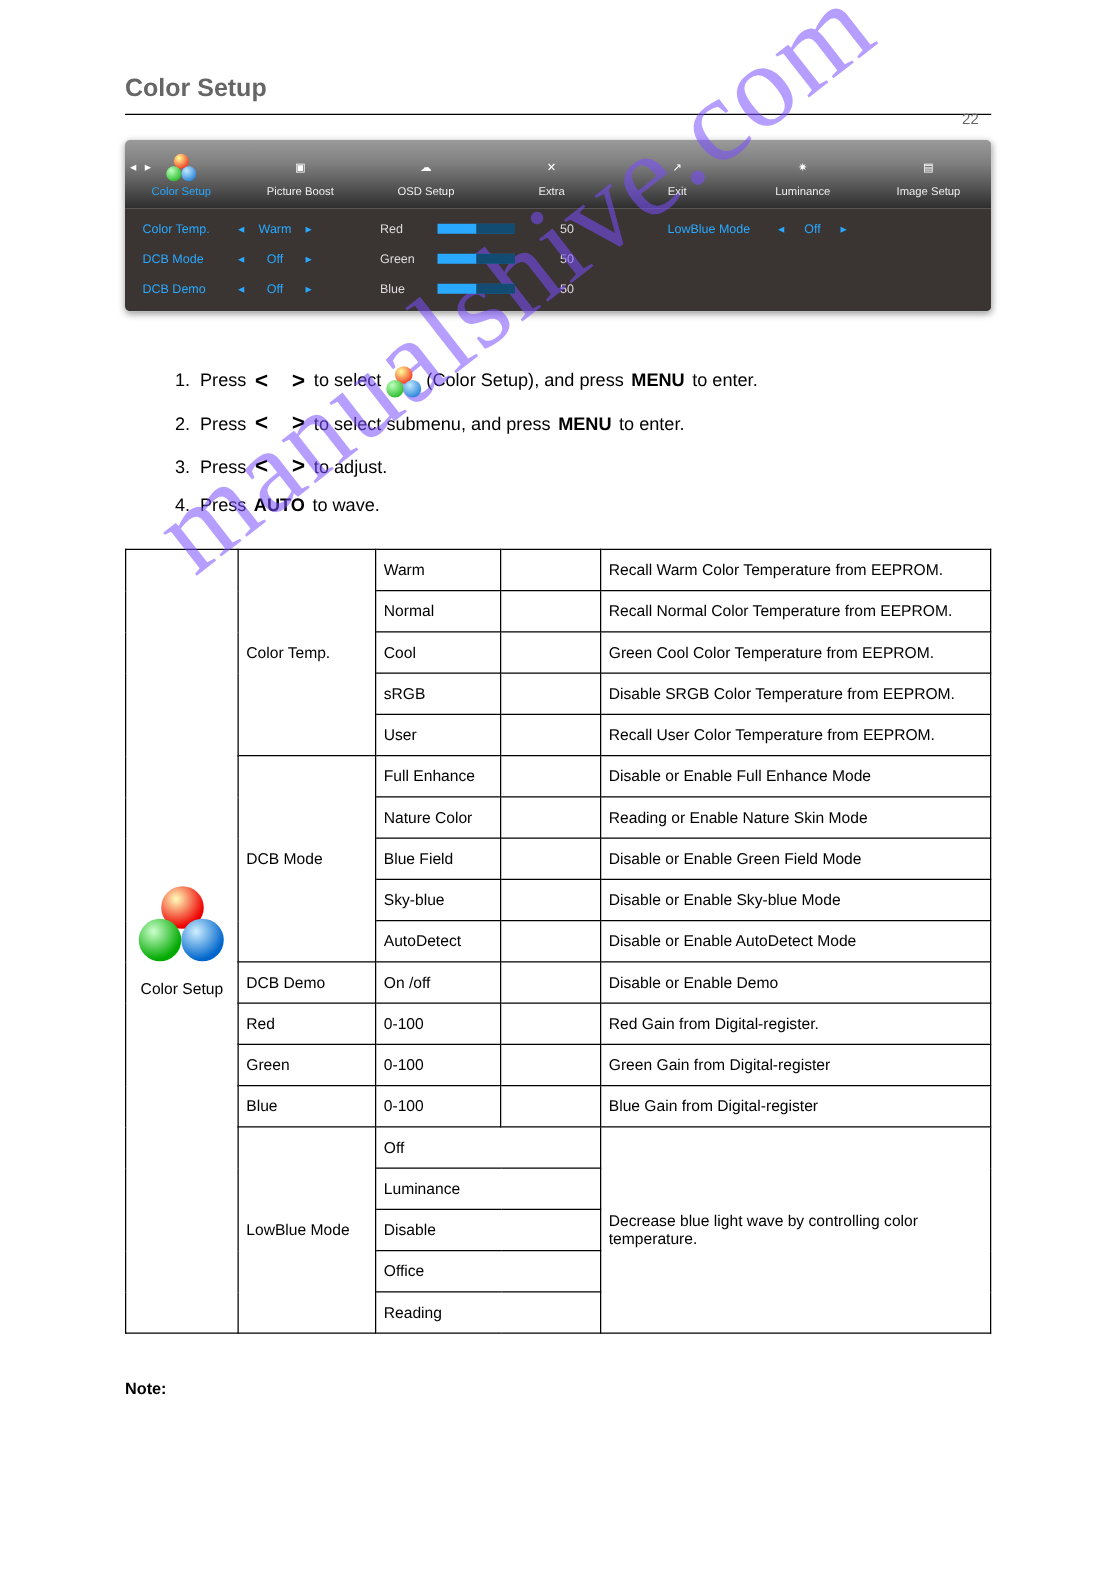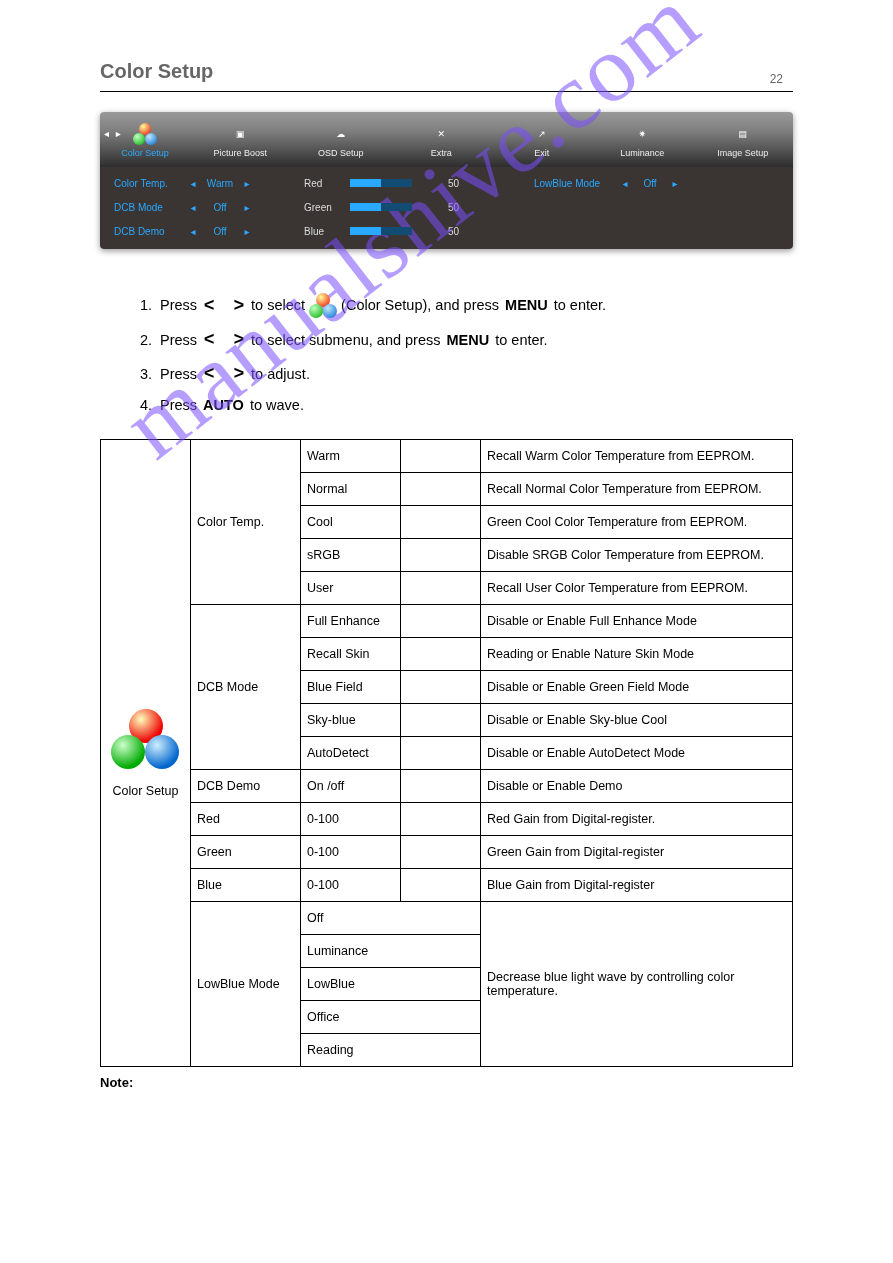--- a/index.html
+++ b/index.html
@@ -19,21 +19,21 @@
   .header {
     border-bottom: 1px solid #000;
     padding-bottom: 8px;
     margin-bottom: 12px;
     font-size: 20px;
     color: #666;
   }
   .page-num {
     position: absolute;
     right: 110px;
-    top: 72px;
+    top: 88px;
     font-size: 12px;
     color: #666;
   }
   .osd-panel {
     margin-top: 20px;
     width: 100%;
     border-radius: 4px;
     overflow: hidden;
     box-shadow: 0 2px 6px rgba(0,0,0,0.4);
   }
@@ -113,21 +113,21 @@
     font-size: 95px;
     color: #7a4fff;
     opacity: 0.55;
     transform: rotate(-38deg);
     transform-origin: left bottom;
     font-family: 'Segoe Script','Brush Script MT',cursive;
     pointer-events: none;
     letter-spacing: 2px;
     white-space: nowrap;
   }
-  .note{margin-top:8px; font-size:13px;font-weight:bold;}
+  .note{margin-top:36px; font-size:13px;font-weight:bold;}
 </style>
 </head>
 <body>
 
 <div class="page">
   <div class="header"><b>Color Setup</b></div>
   <div class="page-num">22</div>
 
   <div class="watermark">manualshive.com</div>
 
@@ -309,33 +309,33 @@
           <td>Recall User Color Temperature from EEPROM.</td>
         </tr>
 
       <tr>
         <td rowspan="5">DCB Mode</td>
         <td>Full Enhance</td>
           <td></td>
         <td>Disable or Enable Full Enhance Mode</td>
       </tr>
       <tr>
-          <td>Recall Skin</td>
+          <td>Nature Color</td>
           <td></td>
           <td>Reading or Enable Nature Skin Mode</td>
         </tr>
       <tr>
           <td>Blue Field</td>
           <td></td>
           <td>Disable or Enable Green Field Mode</td>
         </tr>
       <tr>
           <td>Sky-blue</td>
           <td></td>
-          <td>Disable or Enable Sky-blue Cool</td>
+          <td>Disable or Enable Sky-blue Mode</td>
         </tr>
       <tr>
           <td>AutoDetect</td>
           <td></td>
           <td>Disable or Enable AutoDetect Mode</td>
         </tr>
 
       <tr>
           <td>DCB Demo</td>
           <td>On /off</td>
@@ -363,21 +363,21 @@
 
       <tr>
         <td rowspan="5">LowBlue Mode</td>
         <td colspan="2">Off</td>
         <td rowspan="5">Decrease blue light wave by controlling color temperature.</td>
       </tr>
       <tr>
           <td colspan="2">Luminance</td>
         </tr>
       <tr>
-          <td colspan="2">LowBlue</td>
+          <td colspan="2">Disable</td>
         </tr>
       <tr>
           <td colspan="2">Office</td>
         </tr>
       <tr>
           <td colspan="2">Reading</td>
         </tr>
     </tbody>
   </table>
 

